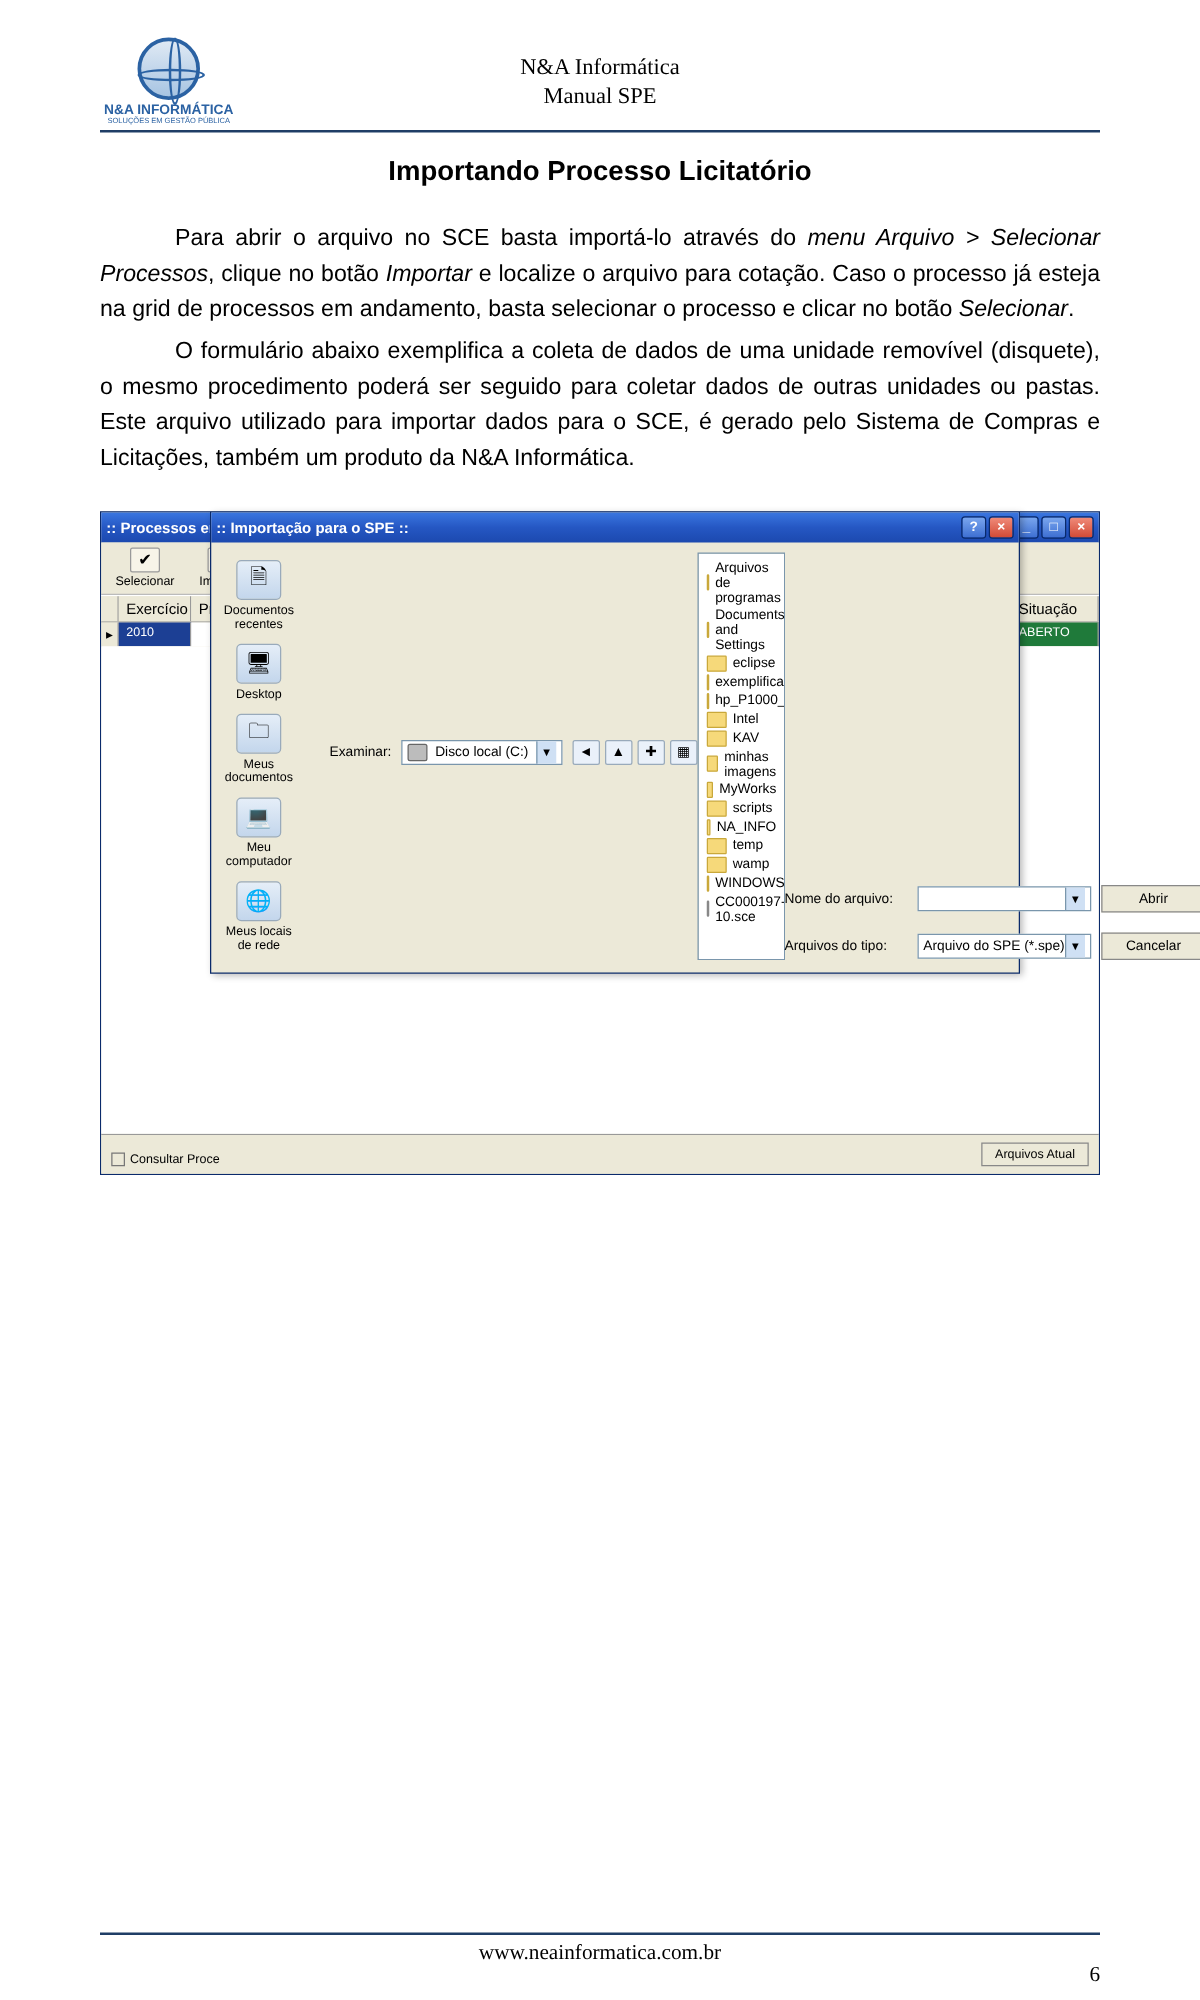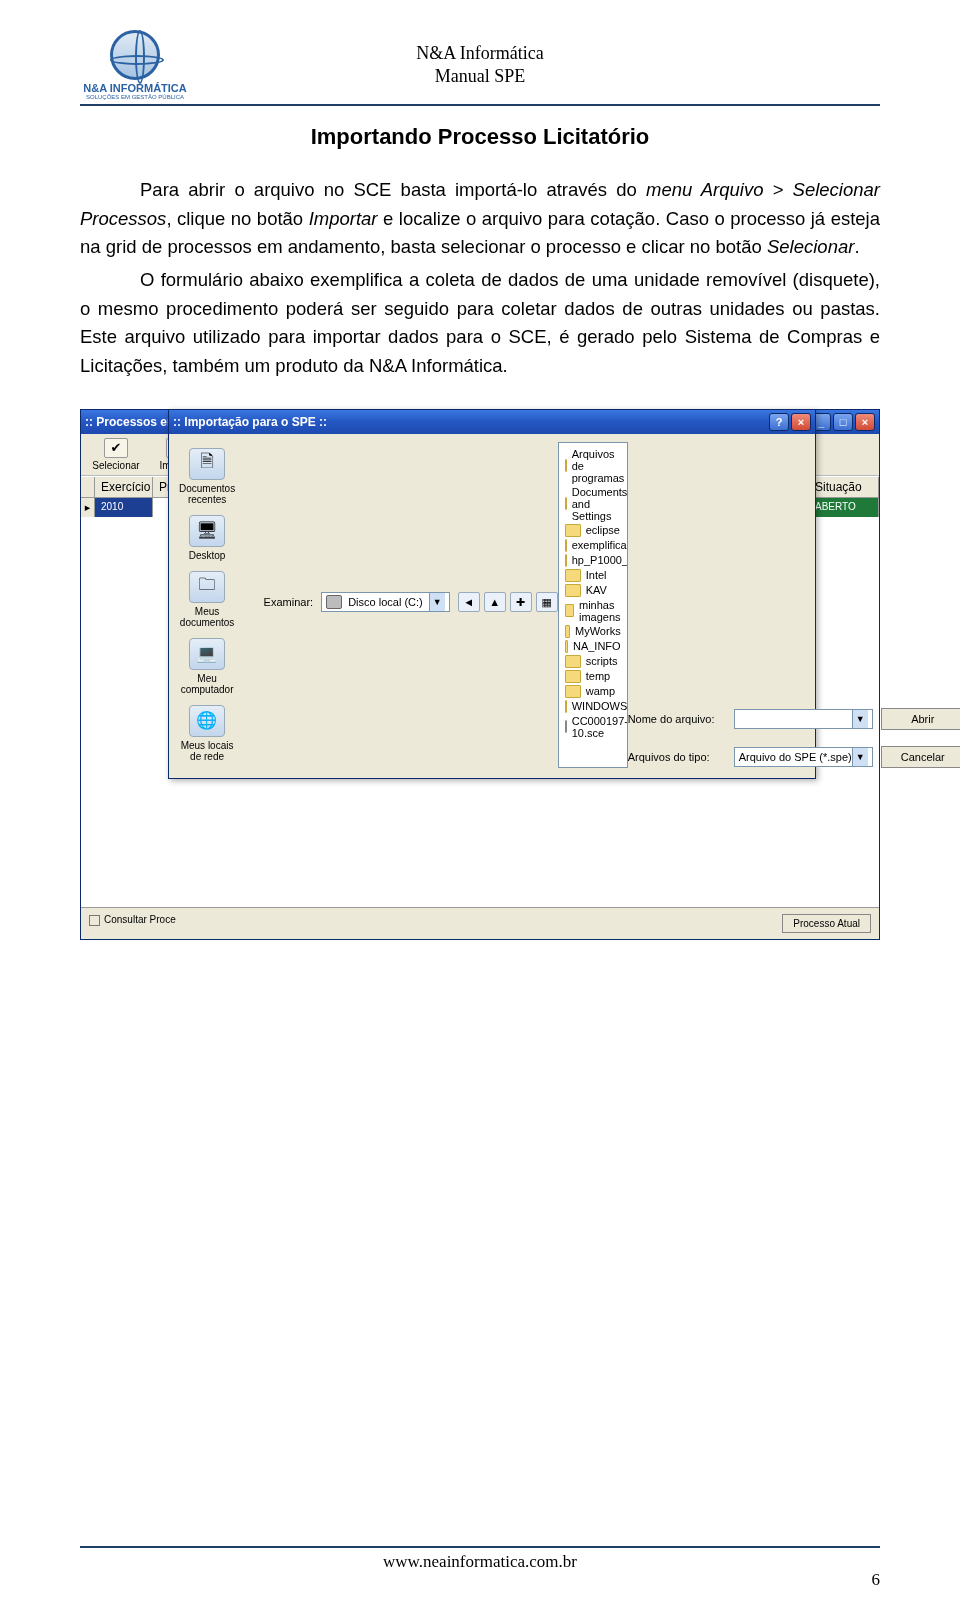--- a/index.html
+++ b/index.html
@@ -82,21 +82,21 @@
   .tbtn-icon { width:24px; height:20px; margin:0 auto 2px auto; background:#f7f4e8; border:1px solid #999; border-radius:2px; font-size:13px; line-height:18px;}
   .grid-head { display:flex; background:#ece9d8; border-top:1px solid #fff; border-bottom:1px solid #999;}
   .gh { border-right:1px solid #999; padding:3px 6px; font-size:12px; background:#ece9d8;}
   .gh.ex{width:58px;} .gh.pr{width:48px;} .gh.end{flex:1;} .gh.rem{width:70px;} .gh.sit{width:70px;}
   .grid-row { display:flex; }
   .gr { border-right:1px solid #999; padding:3px 6px; font-size:10px;}
   .gr.ex{width:58px; background:#1c3f94; color:#fff;} .gr.pr{width:48px; background:#fff;}
   .gr.end{flex:1;} .gr.rem{width:70px; background:#1c3f94; color:#fff;} .gr.sit{width:70px; background:#1f7a3a; color:#fff;}
   .row-pointer{width:14px;text-align:center;background:#ece9d8;border-right:1px solid #999;padding:3px 0;}
   .main-area { height:390px; position:relative; background:#fff;}
-  .footer-bar { display:flex; align-items:flex-start; justify-content:space-between; background:#ece9d8; border-top:1px solid #999; padding:6px 8px; font-size:10px;}
+  .footer-bar { display:flex; align-items:flex-end; justify-content:space-between; background:#ece9d8; border-top:1px solid #999; padding:6px 8px; font-size:10px;}
   .footer-btn { border:1px solid #888; background:#ece9d8; padding:3px 10px; font-size:10px;}
   .chk { width:11px;height:11px;border:1px solid #777;display:inline-block;vertical-align:middle;margin-right:4px;}
 
   
   .dialog {
     position:absolute;
     left:88px; top:0px;
     width:648px;
     border:1px solid #0a2a6b;
     background:#ece9d8;
@@ -207,21 +207,21 @@
         <div class="row-pointer">▸</div>
         <div class="gr ex">2010</div>
         <div class="gr pr"></div>
         <div class="gr end" style="position:relative;"></div>
         <div class="gr rem">/2010</div>
         <div class="gr sit">ABERTO</div>
       </div>
       <div class="main-area"></div>
       <div class="footer-bar">
         <div><span class="chk"></span><span>Consultar Proce</span></div>
-        <button class="footer-btn">Processo Atual</button>
+        <button class="footer-btn">Arquivos Atual</button>
       </div>
     </div>
 
     <div class="dialog">
       <div class="titlebar">
         <span class="titlebar-text">:: Importação para o SPE ::</span>
         <div class="win-btns">
           <div class="win-btn">?</div>
           <div class="win-btn close">×</div>
         </div>
@@ -296,25 +296,25 @@
               <div class="fileitem">
                 <span class="ficon"></span>
                 <span>minhas imagens</span>
               </div>
               <div class="fileitem">
                 <span class="ficon"></span>
                 <span>MyWorks</span>
               </div>
               <div class="fileitem">
                 <span class="ficon"></span>
+                <span>scripts</span>
+              </div>
+              <div class="fileitem">
+                <span class="ficon"></span>
                 <span>NA_INFO</span>
-              </div>
-              <div class="fileitem">
-                <span class="ficon"></span>
-                <span>scripts</span>
               </div>
               <div class="fileitem">
                 <span class="ficon"></span>
                 <span>temp</span>
               </div>
               <div class="fileitem">
                 <span class="ficon"></span>
                 <span>wamp</span>
               </div>
               <div class="fileitem">

